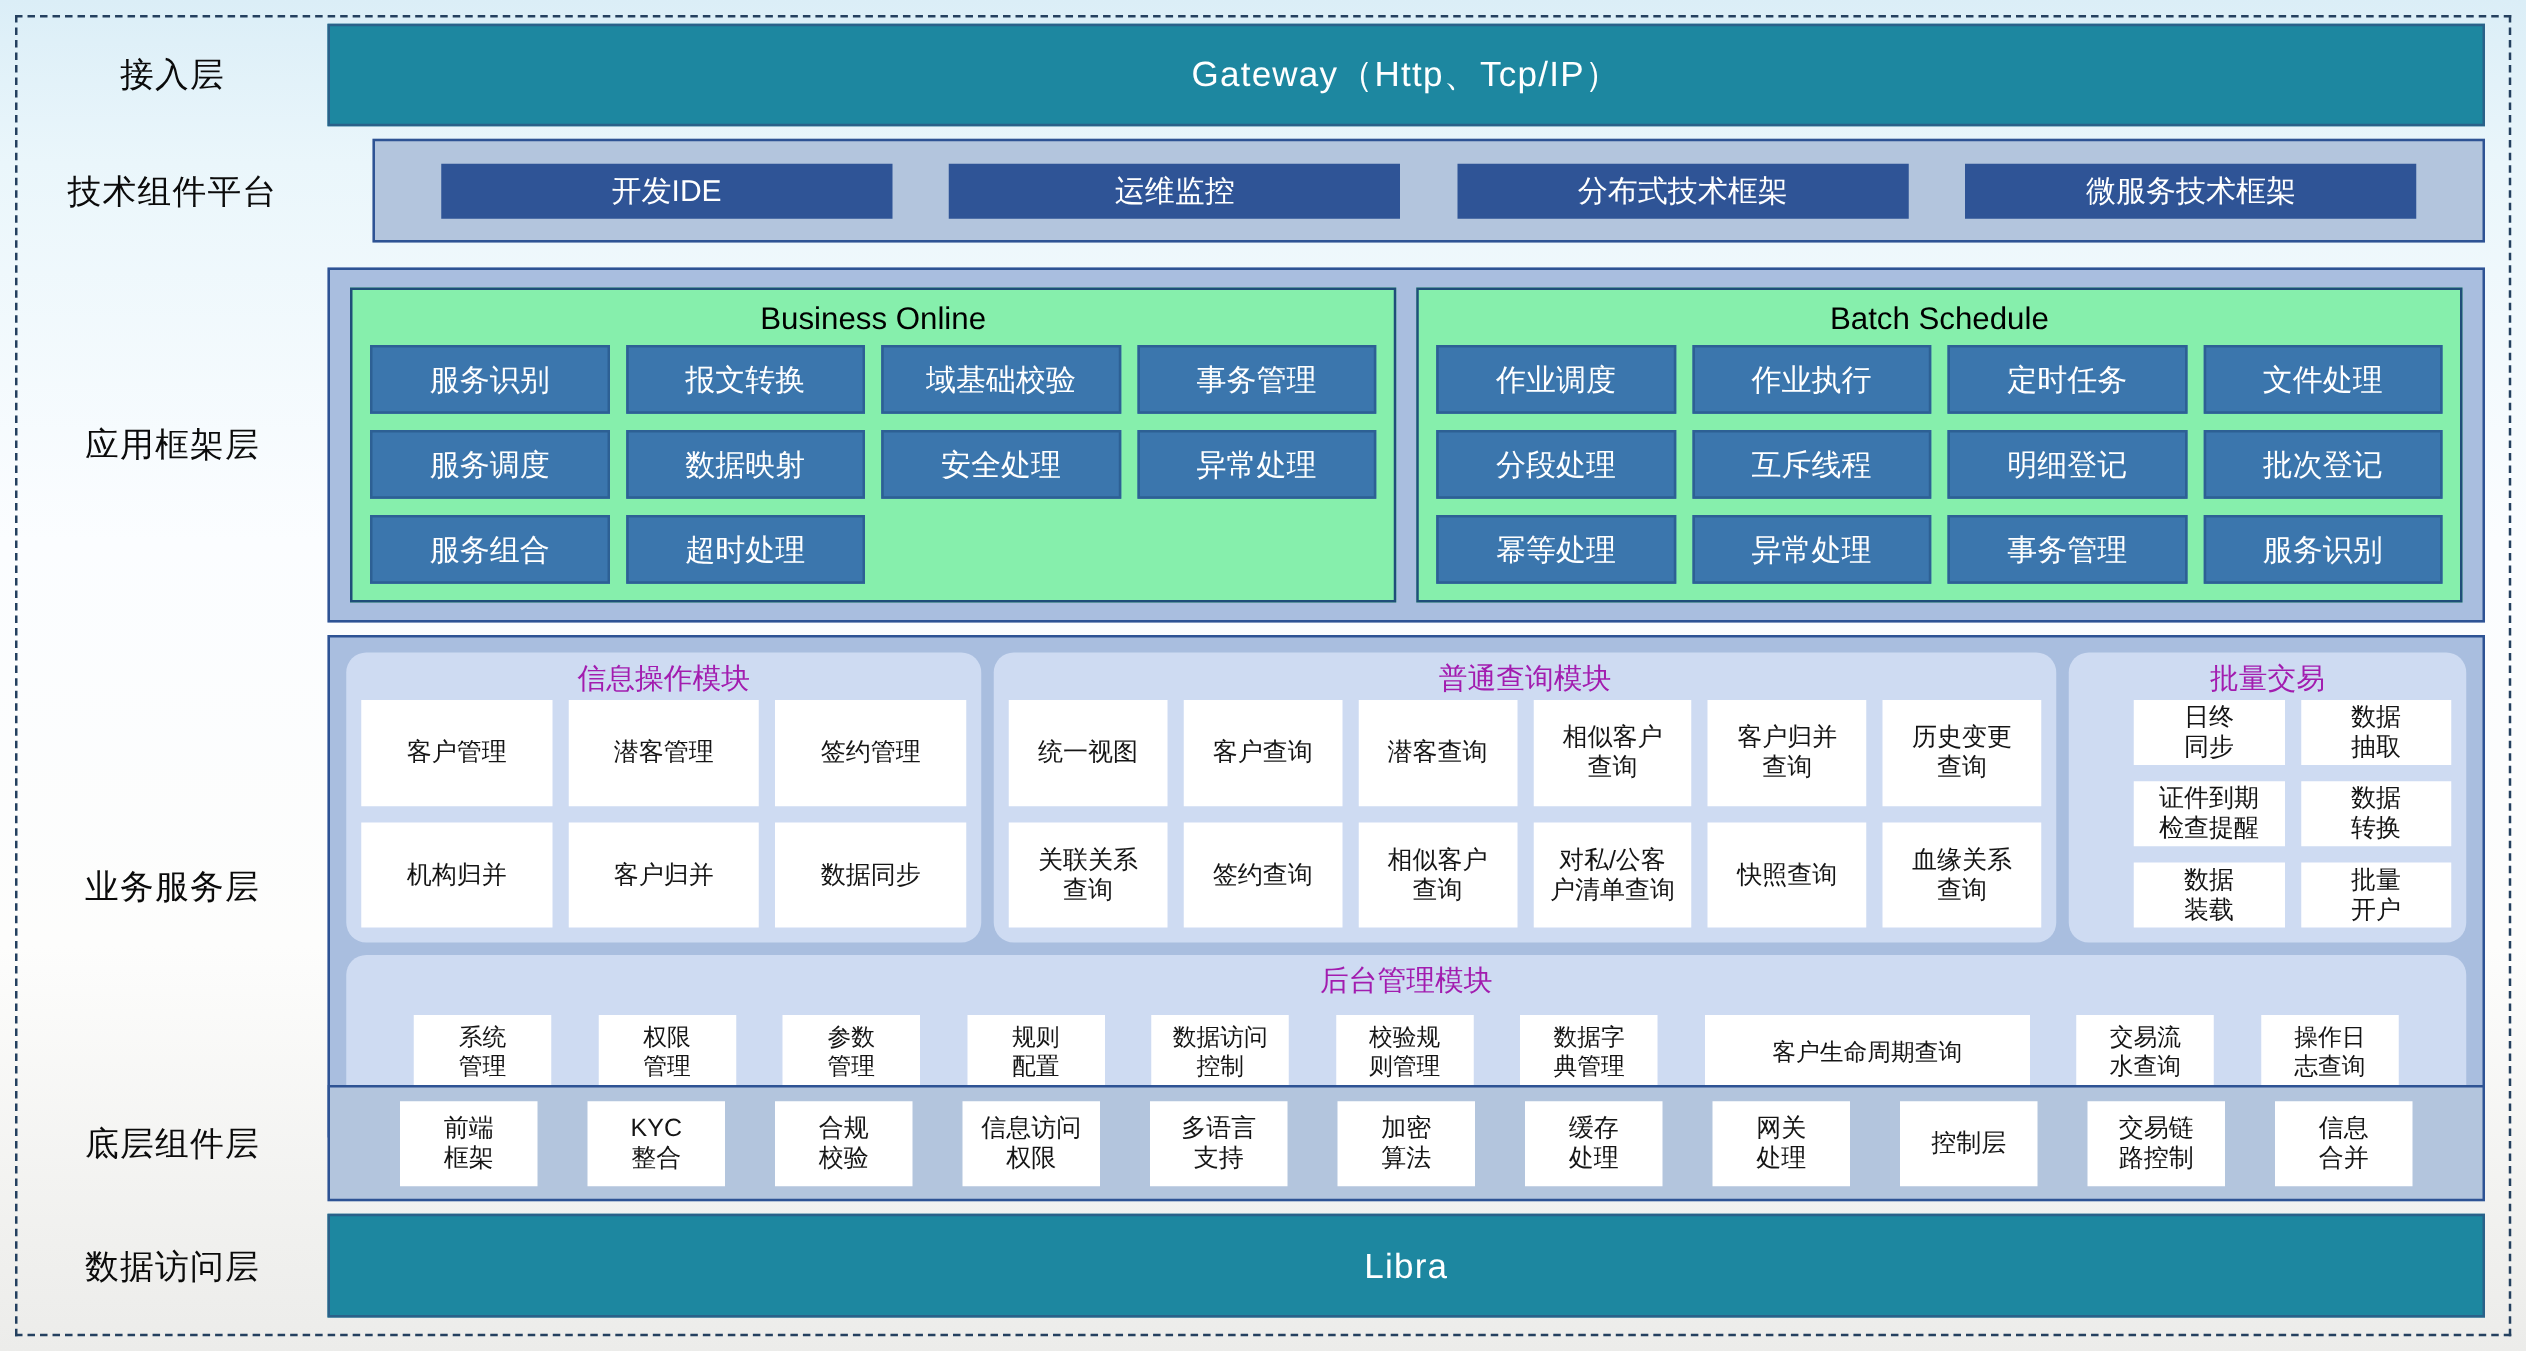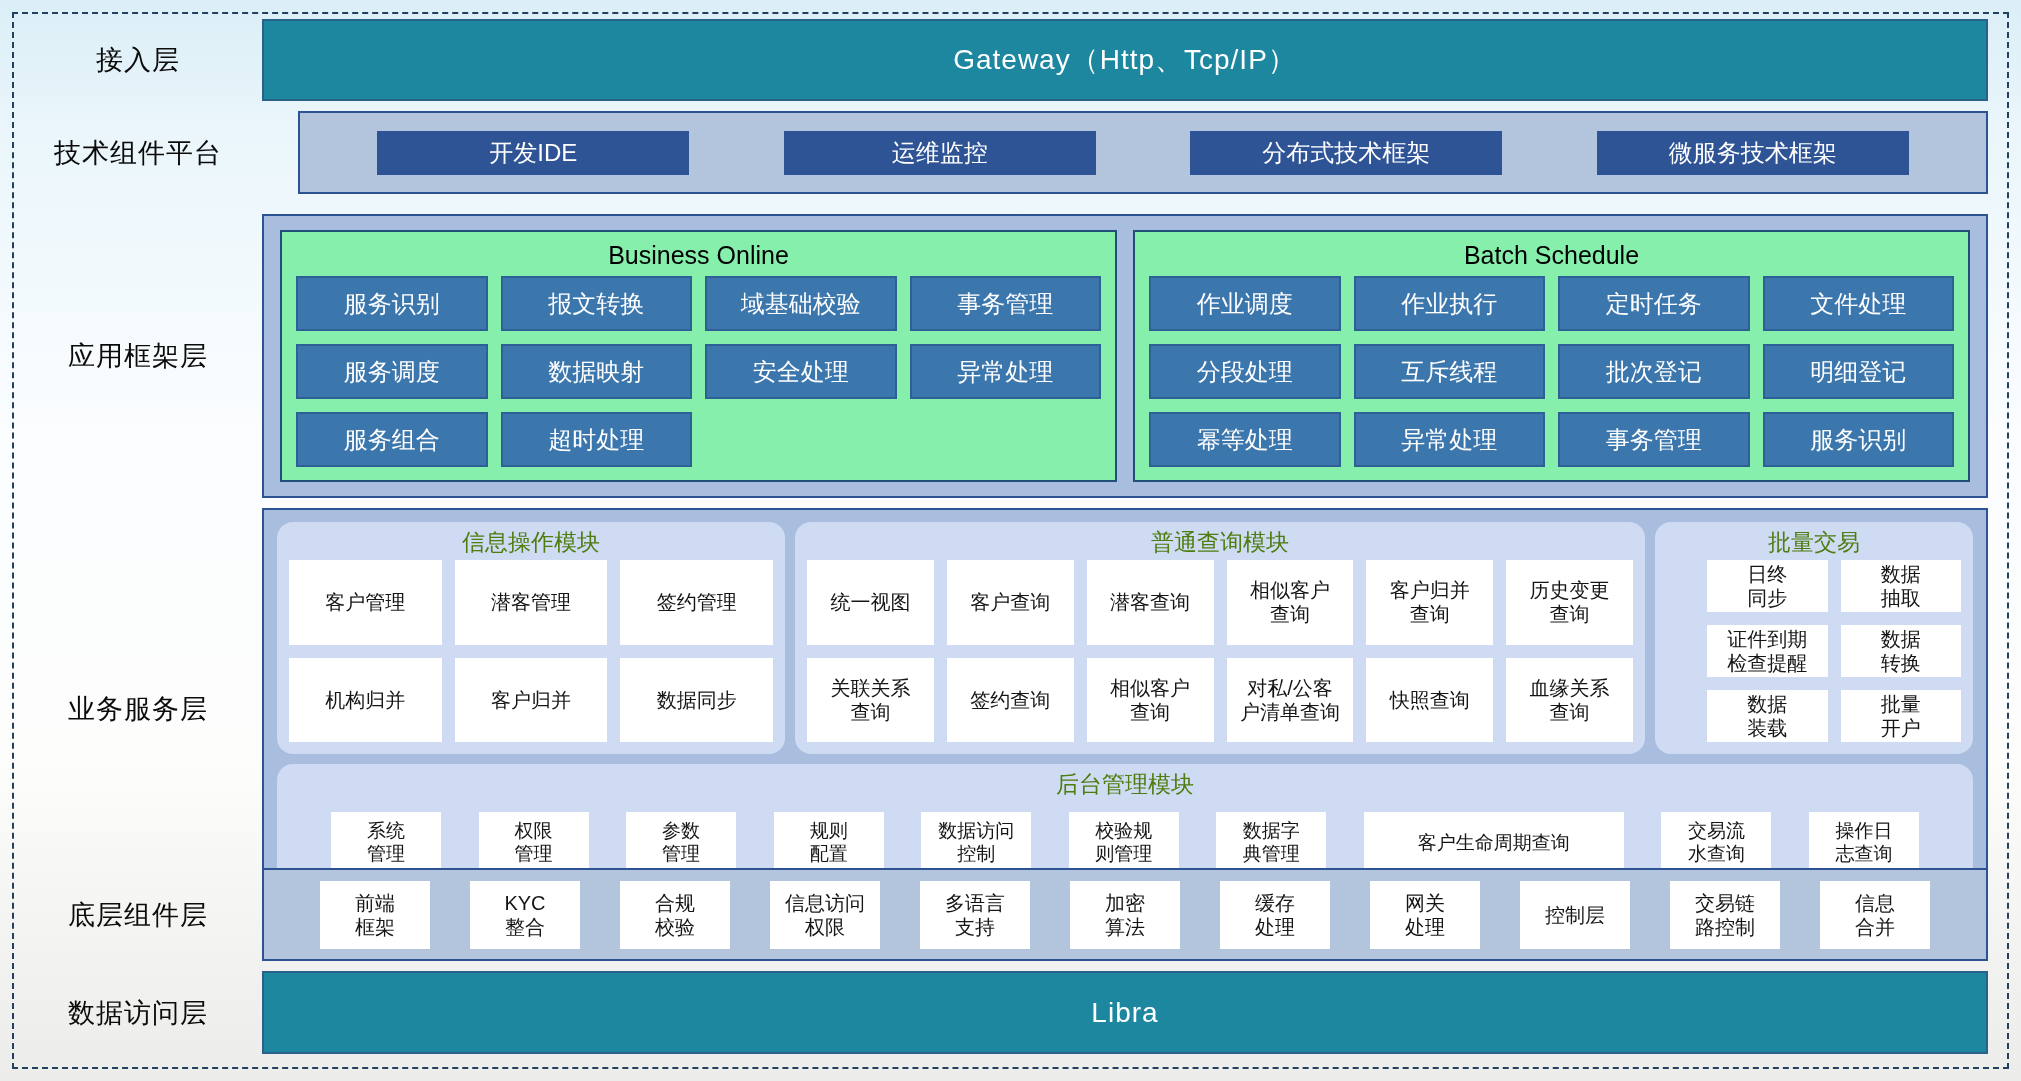--- a/index.html
+++ b/index.html
@@ -16,33 +16,33 @@
   .r-tech{height:83px;margin-bottom:20px;gap:36px;}
   .r-app{height:284px;margin-bottom:10px;}
   .r-svc{height:350px;margin-bottom:10px;}
   .r-base{height:93px;margin-bottom:10px;}
   .r-data{height:83px;}
 
   .bar-teal{background:#1d87a0;border:2px solid #2a6189;color:#fff;display:flex;align-items:center;justify-content:center;
     font-size:28px;letter-spacing:1px;}
 
   .gray-strip{background:#b3c5dd;border:2px solid #2e5394;display:flex;align-items:center;justify-content:space-around;padding:0 30px;}
-  .navy-btn{background:#2f5496;color:#fff;width:312px;height:44px;display:flex;align-items:center;justify-content:center;font-size:24px;}
+  .navy-btn{background:#2f5496;color:#fff;width:361px;height:44px;display:flex;align-items:center;justify-content:center;font-size:24px;}
 
   .app-outer{background:#a9bedf;border:2px solid #2e5394;display:flex;gap:16px;padding:14px 16px;}
   .group{flex:1;background:#86efac;border:2px solid #1f4e79;padding:2px 14px 13px;display:flex;flex-direction:column;}
   .group-title{text-align:center;font-size:25px;color:#000;height:42px;line-height:42px;}
   .group-grid{display:grid;grid-template-columns:repeat(4,1fr);gap:13px;flex:1;}
   .steel-btn{background:#3b76ad;border:2px solid #2d6094;color:#fff;display:flex;align-items:center;justify-content:center;
     font-size:24px;min-height:46px;}
 
   .svc-outer{background:#a9bedf;border:2px solid #2e5394;padding:12px 13px;display:flex;flex-direction:column;gap:10px;}
   .svc-top{display:flex;gap:10px;flex:1;}
   .panel{background:#cedbf2;border-radius:16px;padding:2px 12px 12px;display:flex;flex-direction:column;}
-  .panel-title{text-align:center;font-size:23px;color:#4d7c0f;height:36px;line-height:36px;}
+  .panel-title{text-align:center;font-size:23px;color:#a21caf;height:36px;line-height:36px;}
   .panel-grid{display:grid;gap:13px;flex:1;}
   .info-panel{width:484px;}
   .info-panel .panel-grid{grid-template-columns:repeat(3,1fr);}
   .query-panel{flex:1;}
   .query-panel .panel-grid{grid-template-columns:repeat(6,1fr);}
   .batch-panel{width:294px;}
   .batch-panel .panel-grid{grid-template-columns:repeat(2,1fr);padding-left:40px;}
   .white-btn{background:#fff;color:#151515;display:flex;align-items:center;justify-content:center;text-align:center;
     font-size:20px;line-height:1.2;white-space:pre-line;padding:2px;}
 
@@ -97,22 +97,22 @@
         </div>
         <div class="group">
           <div class="group-title">Batch Schedule</div>
           <div class="group-grid">
               <div class="steel-btn">作业调度</div>
               <div class="steel-btn">作业执行</div>
               <div class="steel-btn">定时任务</div>
               <div class="steel-btn">文件处理</div>
               <div class="steel-btn">分段处理</div>
               <div class="steel-btn">互斥线程</div>
+              <div class="steel-btn">明细登记</div>
               <div class="steel-btn">批次登记</div>
-              <div class="steel-btn">明细登记</div>
               <div class="steel-btn">幂等处理</div>
               <div class="steel-btn">异常处理</div>
               <div class="steel-btn">事务管理</div>
               <div class="steel-btn">服务识别</div>
             </div>
         </div>
       </div>
     </div>
 
     <div class="row r-svc">

